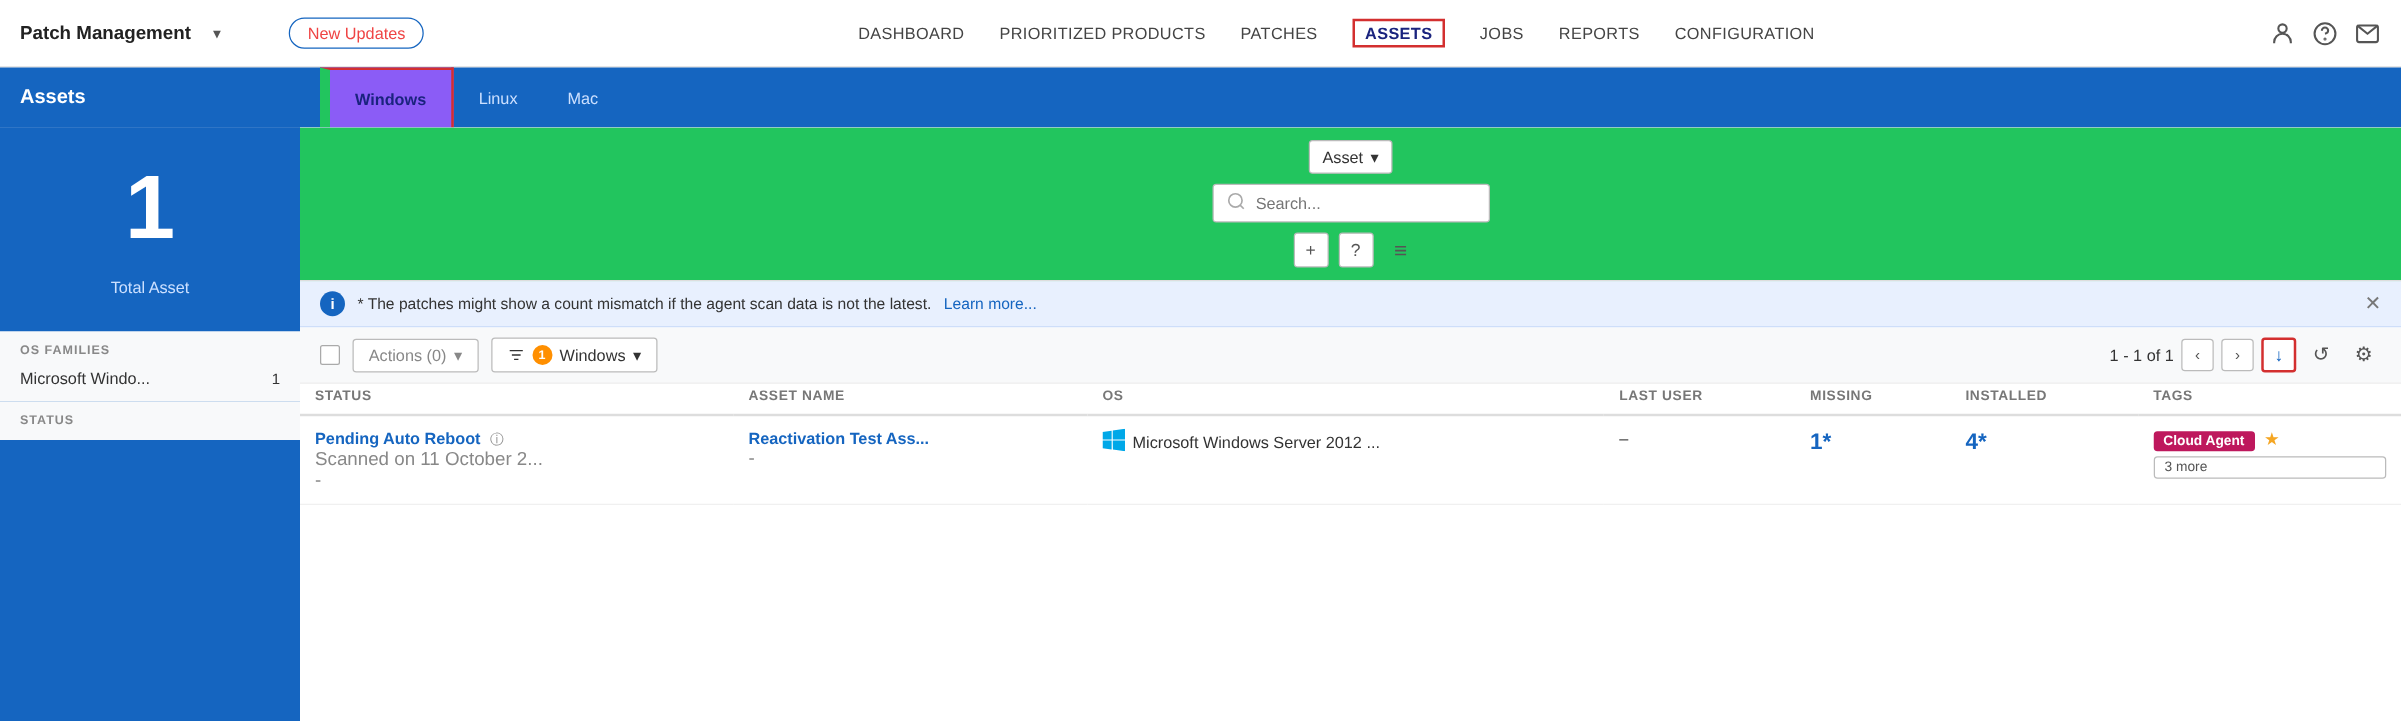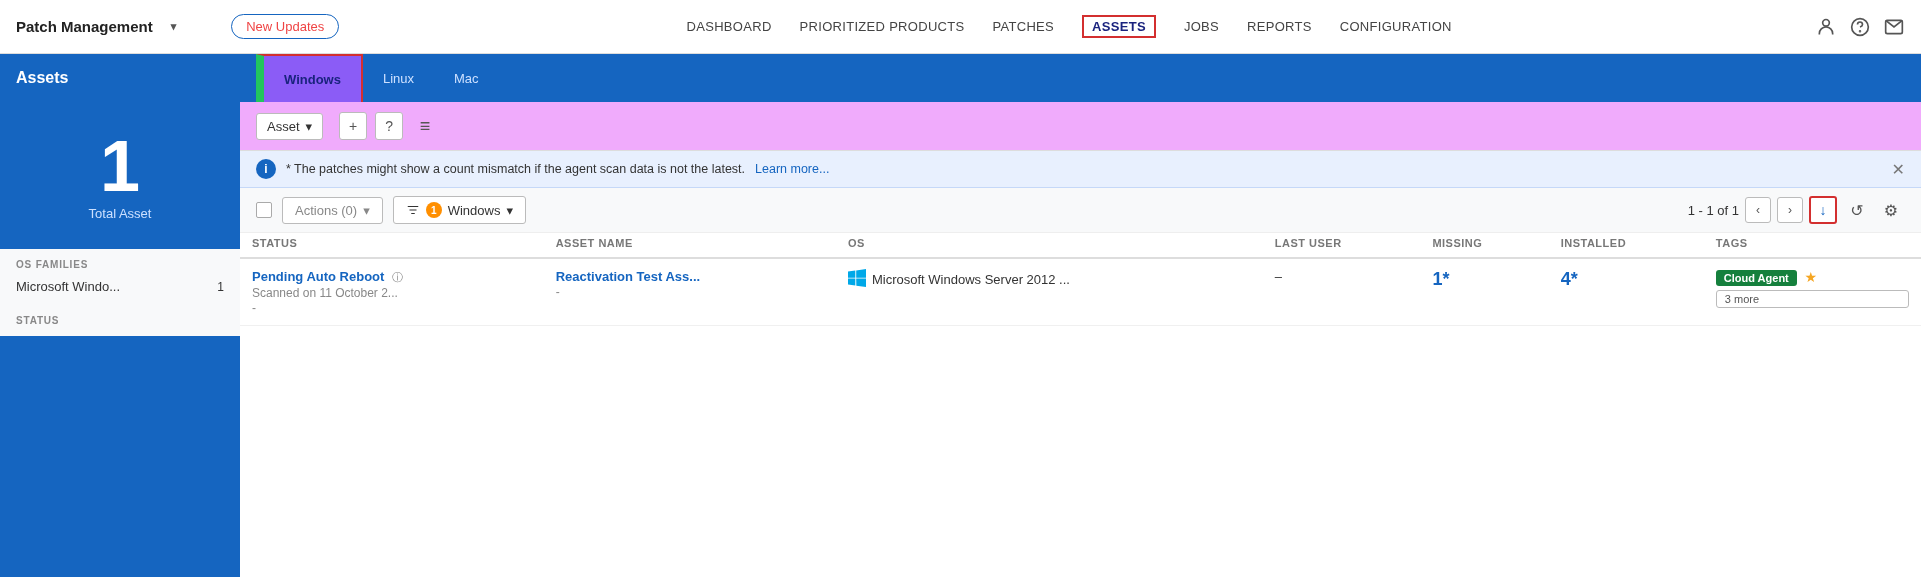--- a/index.html
+++ b/index.html
@@ -144,21 +144,21 @@
     }
     .sidebar-count {
       font-size: 72px;
       font-weight: bold;
       color: #fff;
       line-height: 1;
     }
     .sidebar-count-label {
       color: #cce0ff;
       font-size: 13px;
-      margin-top: 4px;
+      margin-top: 20px;
     }
     .sidebar-section {
       background: #f8f9fa;
       padding: 10px 16px 6px 16px;
     }
     .sidebar-section-title {
       font-size: 10px;
       font-weight: bold;
       color: #888;
       letter-spacing: 0.8px;
@@ -186,26 +186,27 @@
     .content-area {
       flex: 1;
       background: #f0f2f5;
       display: flex;
       flex-direction: column;
       overflow: hidden;
     }
 
     
     .search-bar-row {
-      background: #f0abfc;
+      background: #22c55e;
       display: flex;
       align-items: center;
       padding: 10px 16px;
       gap: 8px;
       border-bottom: 1px solid #ddd;
+      flex-direction: column;
     }
     .asset-dropdown {
       display: flex;
       align-items: center;
       border: 1px solid #bbb;
       border-radius: 3px;
       padding: 5px 10px;
       font-size: 13px;
       color: #333;
       cursor: pointer;
@@ -433,39 +434,39 @@
       border-bottom: 1px solid #f0f0f0;
     }
     .status-link {
       color: #1565c0;
       font-weight: bold;
       cursor: pointer;
       text-decoration: none;
     }
     .scanned-text {
       color: #888;
-      font-size: 12px;
+      font-size: 15px;
     }
     .asset-link {
       color: #1565c0;
       font-weight: bold;
       cursor: pointer;
     }
     .missing-count {
       color: #1565c0;
       font-size: 18px;
       font-weight: bold;
     }
     .installed-count {
       color: #1565c0;
       font-size: 18px;
       font-weight: bold;
     }
     .cloud-agent-tag {
-      background: #15803d;
+      background: #be185d;
       color: #fff;
       border-radius: 3px;
       padding: 2px 8px;
       font-size: 11px;
       font-weight: bold;
       display: inline-block;
     }
     .star-icon {
       color: #f5a623;
       font-size: 14px;
@@ -556,20 +557,29 @@
       <div class="sidebar-section-title">STATUS</div>
     </div>
   </div>
 
   <div class="content-area">
 
     <div class="search-bar-row">
       <div class="asset-dropdown">
         <span>Asset</span>
         <span>▾</span>
+      </div>
+      <div class="search-input-wrap">
+        <span>
+          <svg width="16" height="16" viewBox="0 0 24 24" fill="none" stroke="#aaa" stroke-width="2">
+              <circle cx="11" cy="11" r="8"></circle>
+              <path d="M21 21l-4.35-4.35"></path>
+            </svg>
+        </span>
+        <input type="text" placeholder="Search..." style="">
       </div>
       <div class="search-right-icons">
         <div class="icon-btn">+</div>
         <div class="icon-btn">?</div>
         <div class="icon-btn-plain">≡</div>
       </div>
     </div>
 
     <div class="info-banner">
       <div class="info-icon">i</div>

